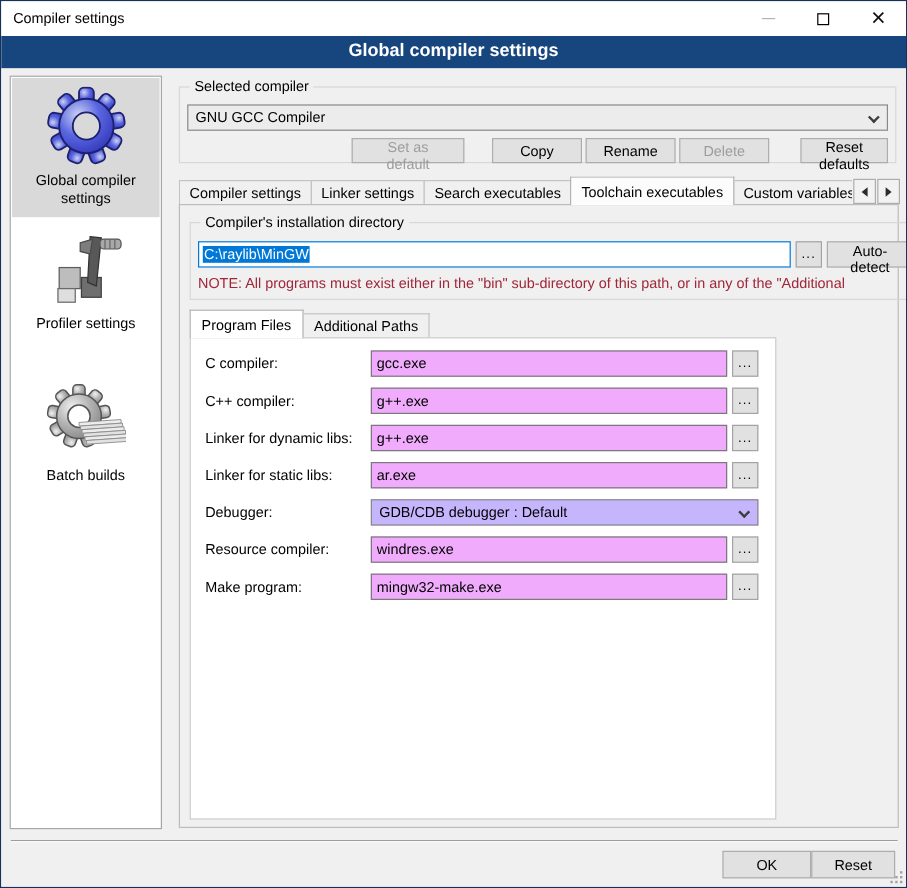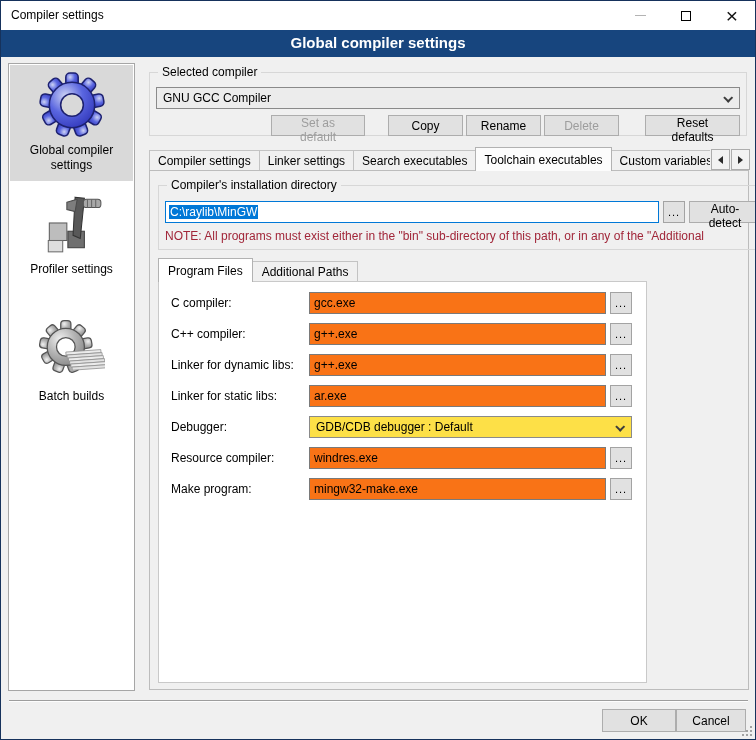--- a/index.html
+++ b/index.html
@@ -36,21 +36,21 @@
   .legend{position:absolute;top:-8px;left:8px;background:#f0f0f0;padding:0 4px;white-space:nowrap;}
   
   .group-sel{left:148px;top:15px;width:598px;height:64px;}
   .combo{display:flex;align-items:center;height:22px;border:1px solid #8a8a8a;background:#ececec;padding:0 8px 0 6px;cursor:default;}
   .combo-main{position:absolute;left:6px;right:6px;top:14px;}
   .chv{width:7px;height:7px;border-right:2px solid #3d3d3d;border-bottom:2px solid #3d3d3d;
        transform:rotate(45deg) translateY(-1px);margin-left:auto;flex:none;}
   .btnrow{position:absolute;right:6px;top:42px;display:flex;align-items:center;}
   .btn{height:21px;background:#e1e1e1;border:1px solid #adadad;font-family:inherit;font-size:12px;padding:0 10px;cursor:default;}
   .btn.disabled{color:#9d9d9d;}
-  .w94{width:94px;} .w75{width:75px;} .w95{width:95px;}
+  .w94{width:94px;} .w75{width:75px;} .w95{width:73px;}
   .gap23{margin-right:23px;} .gap3{margin-right:3px;} .gap26{margin-right:26px;}
   
   .tabsrow{position:absolute;left:148px;top:90px;height:24px;display:flex;align-items:flex-end;width:561px;overflow:hidden;}
   .tab{flex:none;padding:3px 8px;height:21px;background:#f0f0f0;border:1px solid #c3c3c3;border-bottom:none;
        margin-right:-1px;white-space:nowrap;cursor:default;}
   .tab.active{height:25px;padding-top:5px;background:#fcfcfc;border-color:#b2b2b2;position:relative;z-index:3;margin-bottom:-1px;}
   .tabscroll{position:absolute;left:710px;top:92px;display:flex;gap:1px;z-index:4;}
   .sbtn{width:19px;height:21px;background:#f2f2f2;border:1px solid #adadad;display:flex;align-items:center;justify-content:center;cursor:default;}
   .tri-l{width:0;height:0;border-top:4px solid transparent;border-bottom:4px solid transparent;border-right:5px solid #2b2b2b;}
   .tri-r{width:0;height:0;border-top:4px solid transparent;border-bottom:4px solid transparent;border-left:5px solid #2b2b2b;}
@@ -65,23 +65,23 @@
           letter-spacing:1px;text-align:center;font-family:inherit;cursor:default;}
   .autodetect{flex:none;width:72px;height:22px;}
   .note{position:absolute;left:6px;top:43px;right:2px;color:#a12639;white-space:nowrap;overflow:hidden;}
   
   .subtabs{position:absolute;left:8px;top:87px;display:flex;align-items:flex-end;height:23px;}
   .subtab{flex:none;padding:3px 9px;height:20px;background:#f0f0f0;border:1px solid #c3c3c3;border-bottom:none;margin-right:-1px;white-space:nowrap;cursor:default;}
   .subtab.active{height:24px;padding-top:5px;background:#fff;border-color:#b2b2b2;position:relative;z-index:3;margin-bottom:-1px;}
   .subpanel{position:absolute;left:8px;top:110px;width:489px;height:402px;background:#fff;border:1px solid #c9c9c9;padding-top:10px;}
   .trow{display:flex;align-items:center;height:22px;margin:0 14px 9px 12px;}
   .trow .lbl{flex:none;width:138px;white-space:nowrap;}
-  .trow input{flex:1;height:22px;border:1px solid #7a7a7a;background:#f97316;padding:0 4px;font-family:inherit;font-size:12px;color:#000;}
+  .trow input{flex:1;height:22px;border:1px solid #7a7a7a;background:#f0abfc;padding:0 4px;font-family:inherit;font-size:12px;color:#000;}
   .trow .browse{margin-left:4px;}
-  .trow .combo{flex:1;background:#fde047;gap:48px;}
+  .trow .combo{flex:1;background:#c4b5fd;gap:48px;}
   
   .fsep{position:absolute;left:8px;right:7px;top:643px;height:2px;border-top:1px solid #9d9d9d;border-bottom:1px solid #fdfdfd;}
   .fbtns{position:absolute;right:9px;top:652px;display:flex;}
   .btn-ok{width:74px;height:23px;}
   .btn-cancel{width:70px;height:23px;}
   .grip{position:absolute;right:2px;bottom:2px;width:12px;height:12px;}
   .grip::after{content:"";position:absolute;right:1px;bottom:1px;width:2px;height:2px;background:#a2a2a2;
     box-shadow:-4px 0 #a2a2a2,-8px 0 #a2a2a2,0 -4px #a2a2a2,0 -8px #a2a2a2,-4px -4px #a2a2a2;}
 </style>
 </head>
@@ -273,18 +273,18 @@
           <span class="lbl">Make program:</span>
           <input value="mingw32-make.exe" style="">
           <button class="browse">...</button>
         </div>
       </div>
     </div>
 
     <div class="fsep"></div>
     <div class="fbtns">
       <button class="btn btn-ok">OK</button>
-      <button class="btn btn-cancel">Cancel</button>
+      <button class="btn btn-cancel">Reset</button>
     </div>
   </div>
 
   <div class="grip"></div>
 </div>
 
 </body></html>

